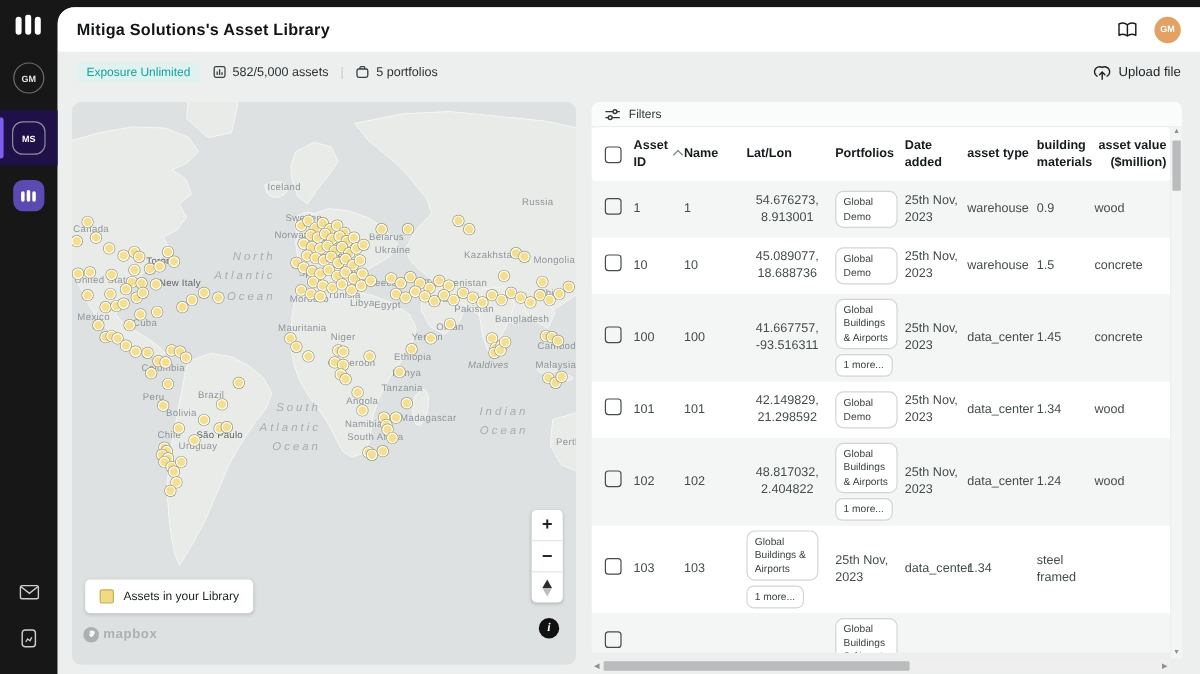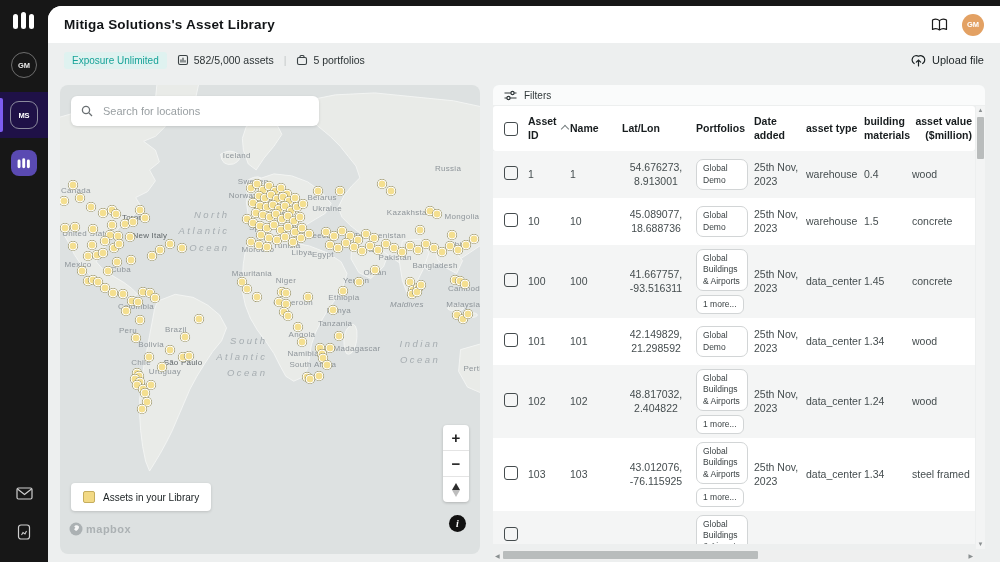--- a/index.html
+++ b/index.html
@@ -444,27 +444,20 @@
               <div class="marker" style="left: 61.9%; top: 56%;"></div>
               <div class="marker" style="left: 64.3%; top: 56%;"></div>
               <div class="marker" style="left: 62.4%; top: 57.3%;"></div>
               <div class="marker" style="left: 62.6%; top: 58.3%;"></div>
               <div class="marker" style="left: 58.8%; top: 62.3%;"></div>
               <div class="marker" style="left: 59.5%; top: 62.7%;"></div>
               <div class="marker" style="left: 61.7%; top: 62.1%;"></div>
               <div class="marker" style="left: 63.6%; top: 59.8%;"></div>
             </div>
 
-          <div class="map-search">
-            <svg width="12" height="12" viewBox="0 0 12 12" fill="none" stroke="#6a7073" stroke-width="1.3">
-              <circle cx="5" cy="5" r="3.6"></circle>
-                <path d="M8 8 L11 11"></path>
-            </svg>
-            <input placeholder="Search for locations" style="">
-          </div>
 
           <div class="legend">
             <span class="legend-swatch"></span>
             <span>Assets in your Library</span>
           </div>
 
           <div class="attribution">
             <svg width="14" height="14" viewBox="0 0 14 14">
               <circle cx="7" cy="7" r="6.5" fill="#9ba1a4"></circle>
               <path d="M9.8 4.2 C8.4 2.8 6 3.2 5.2 4.6 L6.4 5.8 L5 7.2 L7 9 C8.6 8.4 10.6 6 9.8 4.2 Z" fill="#fff"></path>
@@ -533,21 +526,21 @@
                 <div class="cell">1</div>
                 <div class="cell">1</div>
                 <div class="cell latlon">54.676273,
 8.913001</div>
                 <div class="cell chips">
                   <span class="chip">Global Demo</span>
                 </div>
                 <div class="cell date2">25th Nov,
 2023</div>
                 <div class="cell">warehouse</div>
-                <div class="cell">0.4</div>
+                <div class="cell">0.9</div>
                 <div class="cell">wood</div>
               </div>
               <div class="trow white">
                 <div class="cell"><span class="checkbox"></span></div>
                 <div class="cell">10</div>
                 <div class="cell">10</div>
                 <div class="cell latlon">45.089077,
 18.688736</div>
                 <div class="cell chips">
                   <span class="chip">Global Demo</span>
@@ -602,22 +595,20 @@
                 <div class="cell date2">25th Nov,
 2023</div>
                 <div class="cell">data_center</div>
                 <div class="cell">1.24</div>
                 <div class="cell">wood</div>
               </div>
               <div class="trow white tall">
                 <div class="cell"><span class="checkbox"></span></div>
                 <div class="cell">103</div>
                 <div class="cell">103</div>
-                <div class="cell latlon">43.012076,
--76.115925</div>
                 <div class="cell chips">
                   <span class="chip">Global Buildings &amp; Airports</span>
                   <span class="chip more">1 more...</span>
                 </div>
                 <div class="cell date2">25th Nov,
 2023</div>
                 <div class="cell">data_center</div>
                 <div class="cell">1.34</div>
                 <div class="cell">steel framed</div>
               </div>

